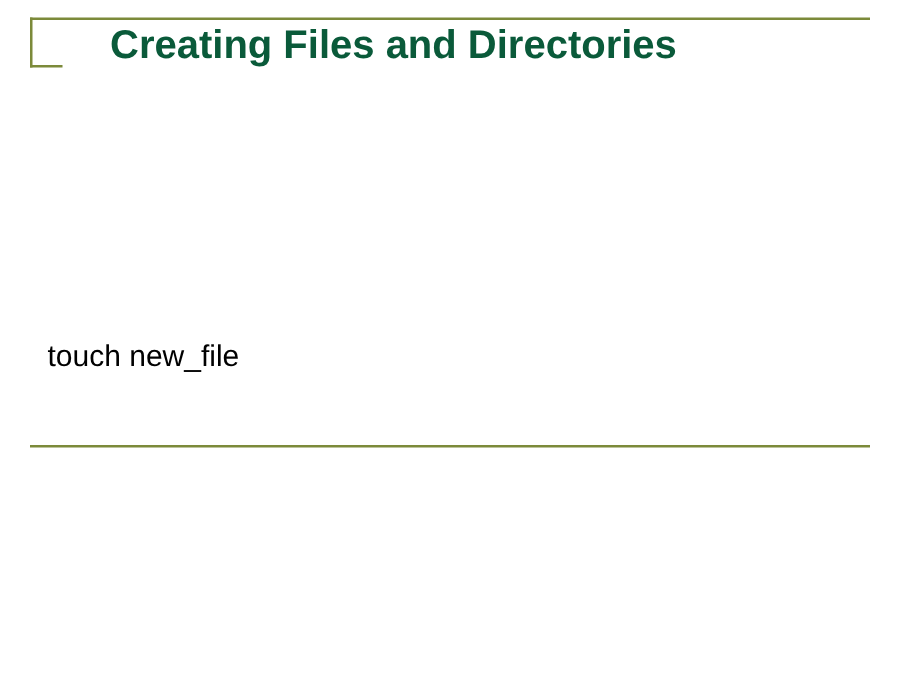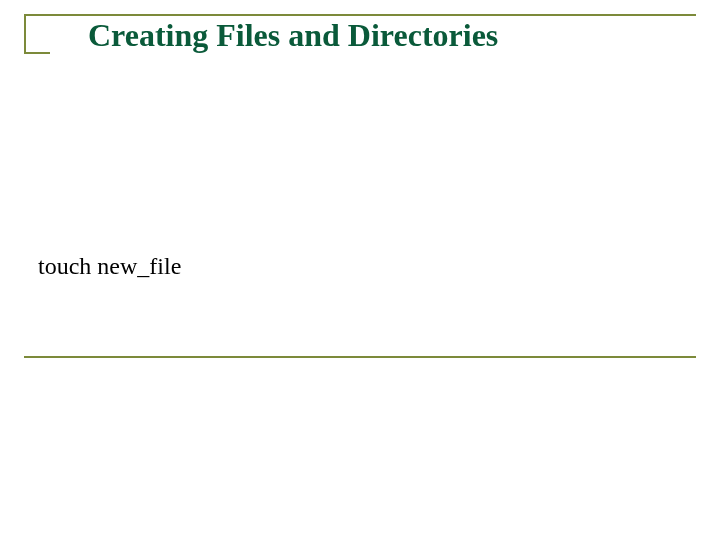--- a/index.html
+++ b/index.html
@@ -8,21 +8,20 @@
     width: 720px;
     height: 540px;
     background: #ffffff;
     font-family: Arial, "Helvetica Neue", Helvetica, sans-serif;
   }
   .slide {
     position: relative;
     width: 720px;
     height: 424px;
     box-sizing: border-box;
-    font-family: Liberation Serif, serif;
   }
   .top-rule {
     position: absolute;
     top: 14px;
     left: 24px;
     right: 24px;
     height: 0;
     border-top: 2px solid #7c8a3a; 
   }
   .top-inner-box {
@@ -40,21 +39,21 @@
     top: 16px;
     left: 88px;
     right: 40px;
     font-size: 32px;
     font-weight: bold;
     color: #0a5a3a; 
     line-height: 1.2;
   }
   .body-text {
     position: absolute;
-    top: 253px;
+    top: 272px;
     left: 38px;
     font-size: 24px;
     color: #000000;
     text-align: center;
   }
   .bottom-rule {
     position: absolute;
     left: 24px;
     right: 24px;
     bottom: 66px;

